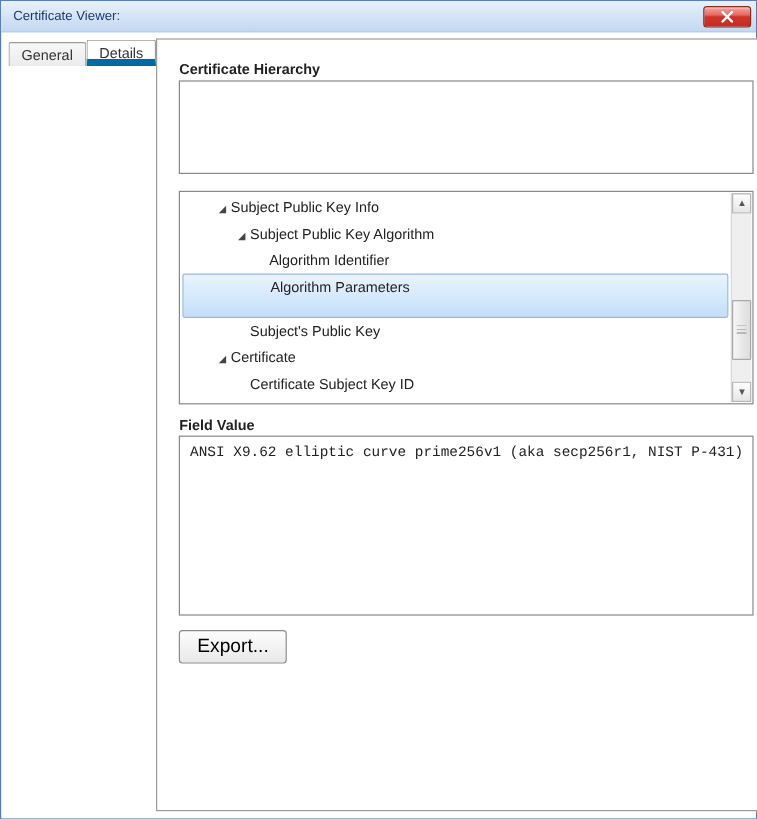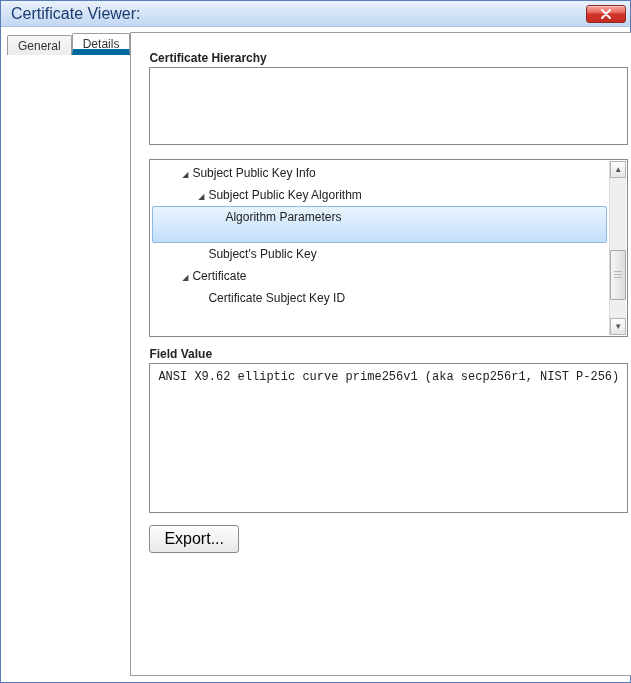--- a/index.html
+++ b/index.html
@@ -25,21 +25,21 @@
     height: 26px;
     background: linear-gradient(to bottom, #e9f1fb 0%, #d5e4f7 50%, #c3d8f2 100%);
     border-bottom: 1px solid #a9c2e6;
     display: flex;
     align-items: center;
     padding: 0 4px 0 10px;
     justify-content: space-between;
   }
   .titlebar .title {
     color: #1a3b6e;
-    font-size: 16px;
+    font-size: 11px;
   }
   .close-btn {
     width: 40px;
     height: 18px;
     background: linear-gradient(to bottom, #f5a6a0 0%, #e86b5f 40%, #d1332a 50%, #c62c22 100%);
     border: 1px solid #8b2b22;
     border-radius: 3px;
     display: flex;
     align-items: center;
     justify-content: center;
@@ -247,36 +247,37 @@
 
     <div class="tabpanel">
 
       <div class="section-label">Certificate Hierarchy</div>
       <div class="box hierarchy-box"></div>
 
       <div class="box fields-box fields-wrap">
         <div id="tree-container">
             <div class="tree-row"><span class="indent" style="width: 28px;"></span><span class="tree-toggle" style="font-size: 8px; color: rgb(68, 68, 68);">◢</span><span>Subject Public Key Info</span></div>
             <div class="tree-row"><span class="indent" style="width: 44px;"></span><span class="tree-toggle" style="font-size: 8px; color: rgb(68, 68, 68);">◢</span><span>Subject Public Key Algorithm</span></div>
+            <div class="tree-row"><span class="indent" style="width: 60px;"></span><span class="tree-spacer"></span><span>Algorithm Identifier</span></div>
             <div class="tree-row selected"><span class="indent" style="width: 60px;"></span><span class="tree-spacer"></span><span>Algorithm Parameters</span></div>
             <div class="tree-row"><span class="indent" style="width: 44px;"></span><span class="tree-spacer"></span><span>Subject's Public Key</span></div>
             <div class="tree-row"><span class="indent" style="width: 28px;"></span><span class="tree-toggle" style="font-size: 8px; color: rgb(68, 68, 68);">◢</span><span>Certificate</span></div>
             <div class="tree-row"><span class="indent" style="width: 44px;"></span><span class="tree-spacer"></span><span>Certificate Subject Key ID</span></div>
           </div>
         <div class="vscroll">
           <div class="arrow">▲</div>
           <div class="track">
             <div class="thumb"></div>
           </div>
           <div class="arrow">▼</div>
         </div>
       </div>
 
       <div class="section-label">Field Value</div>
-      <div class="box value-box">ANSI X9.62 elliptic curve prime256v1 (aka secp256r1, NIST P-256)</div>
+      <div class="box value-box">ANSI X9.62 elliptic curve prime256v1 (aka secp256r1, NIST P-431)</div>
 
       <div class="export-row">
         <span class="btn">Export...</span>
       </div>
 
     </div>
 
     <div class="footer">
       <span class="btn default">
         <span></span><span class="underline-key">C</span><span>lose</span>

